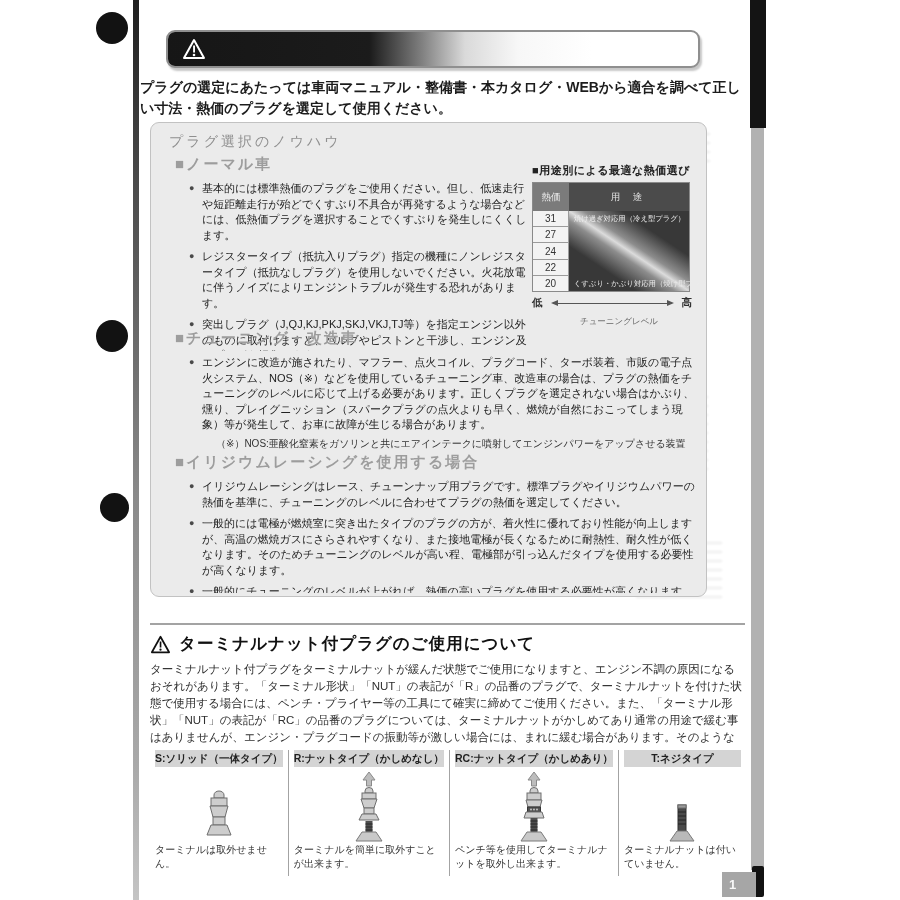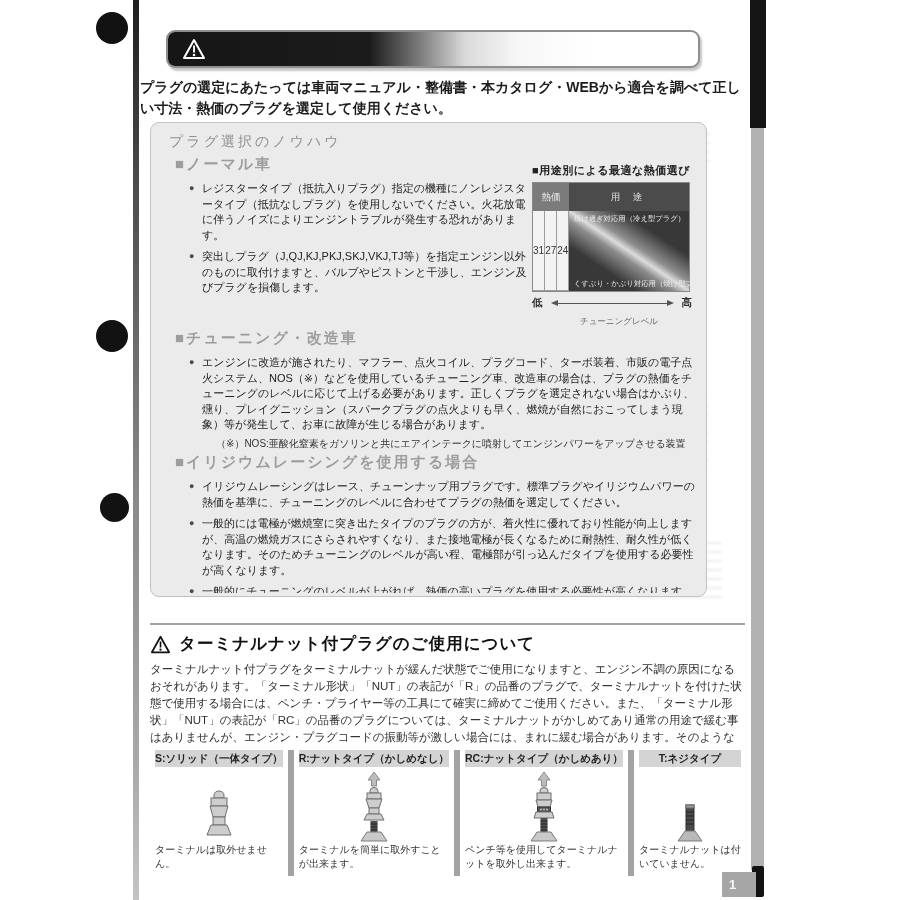--- a/index.html
+++ b/index.html
@@ -46,21 +46,21 @@
   .nos-note { margin:-2px 0 6px 27px; font-size:10px; line-height:14px; color:#333; word-break:break-all; }
 
   
   .heat-block { position:absolute; left:381px; top:40px; width:160px; }
   .heat-title { font-size:11px; font-weight:bold; color:#222; letter-spacing:.5px; white-space:nowrap; }
   .heat-tbl { margin-top:4px; border:1px solid #8a8a8a; width:158px; }
   .heat-head { display:flex; height:28px; }
   .heat-head .h-heat { width:36px; background:#7b7b7b; color:#f0f0f0; font-size:9.5px; display:flex; align-items:center; justify-content:center; }
   .heat-head .h-use { flex:1; background:#4b4b4b; color:#e3e3e3; font-size:9.5px; letter-spacing:5px; display:flex; align-items:center; justify-content:center; }
   .heat-body { display:flex; height:80px; }
-  .heat-col { width:36px; display:flex; flex-direction:row; }
+  .heat-col { width:36px; display:flex; flex-direction:column; }
   .heat-cell { flex:1; background:#f3f3f3; border-bottom:1px solid #9b9b9b; border-right:1px solid #9b9b9b;
     font-size:10px; color:#333; display:flex; align-items:center; justify-content:center; }
   .heat-cell:last-child { border-bottom:none; }
   .use-col { flex:1; position:relative;
     background:linear-gradient(to top right,#383838 28%,#8d8d8d 44%,#dcdcdc 50%,#8d8d8d 56%,#383838 72%); }
   .use-top, .use-bottom { position:absolute; left:0; width:100%; text-align:center; color:#ececec; font-size:8px; white-space:nowrap; transform:scale(.92); }
   .use-top { top:2px; } .use-bottom { bottom:2px; }
   .scale-row { display:flex; align-items:center; gap:5px; margin-top:4px; font-size:10.5px; color:#2e2e2e; font-weight:600; }
   .scale-arrow { position:relative; flex:1; height:8px; }
   .scale-arrow .line { position:absolute; top:3.5px; left:5px; right:5px; height:1.5px; background:#555; }
@@ -70,21 +70,21 @@
 
   
   .divider { position:absolute; left:150px; top:623px; width:595px; height:2px; background:#a3a3a3; }
   .term-heading { position:absolute; left:150px; top:633px; display:flex; align-items:center; gap:8px; color:#111; }
   .term-heading .w-icon { width:21px; height:19px; }
   .term-heading h2 { font-size:16.5px; font-weight:bold; letter-spacing:1px; white-space:nowrap; }
   .term-body { position:absolute; left:150px; top:661px; width:596px; height:86px; overflow:hidden;
     font-size:11.5px; line-height:17px; color:#2f2f2f; word-break:break-all; }
   .term-table { position:absolute; left:150px; top:750px; width:596px; height:126px; display:flex; }
   .t-col { flex:1; padding:0 5px; display:flex; flex-direction:column; }
-  .t-col + .t-col { border-left:6px solid #a3a3a3; }
+  .t-col + .t-col { border-left:1px solid #a3a3a3; }
   .t-head { height:17px; background:#d4d4d4; color:#1f1f1f; font-size:10.5px; font-weight:bold;
     display:flex; align-items:center; justify-content:center; white-space:nowrap; overflow:hidden; }
   .t-art { height:76px; display:flex; align-items:flex-end; justify-content:center; }
   .t-cap { font-size:10px; line-height:13.5px; color:#333; word-break:break-all; }
 
   
   .pagenum-box { position:absolute; left:722px; top:872px; width:34px; height:25px; background:#a6a6a6;
     display:flex; align-items:center; }
   .pagenum-box span { color:#f7f7f7; font-size:13px; font-weight:bold; padding-left:7px; }
 </style>
@@ -116,20 +116,24 @@
   </div>
 
   <p class="intro">プラグの選定にあたっては車両マニュアル・整備書・本カタログ・WEBから適合を調べて正しい寸法・熱価のプラグを選定して使用ください。</p>
 
   <div class="knowhow-box">
     <div class="kh-title">プラグ選択のノウハウ</div>
 
     <div class="sec sec-normal">
       <div class="sec-heading">■ノーマル車</div>
       <div class="bullets">
+        <div class="bullet">
+          <span class="mark"></span>
+          <p>基本的には標準熱価のプラグをご使用ください。但し、低速走行や短距離走行が殆どでくすぶり不具合が再発するような場合などには、低熱価プラグを選択することでくすぶりを発生しにくくします。</p>
+        </div>
         <div class="bullet">
           <span class="mark"></span>
           <p>レジスタータイプ（抵抗入りプラグ）指定の機種にノンレジスタータイプ（抵抗なしプラグ）を使用しないでください。火花放電に伴うノイズによりエンジントラブルが発生する恐れがあります。</p>
         </div>
         <div class="bullet">
           <span class="mark"></span>
           <p>突出しプラグ（J,QJ,KJ,PKJ,SKJ,VKJ,TJ等）を指定エンジン以外のものに取付けますと、バルブやピストンと干渉し、エンジン及びプラグを損傷します。</p>
         </div>
       </div>
     </div>

